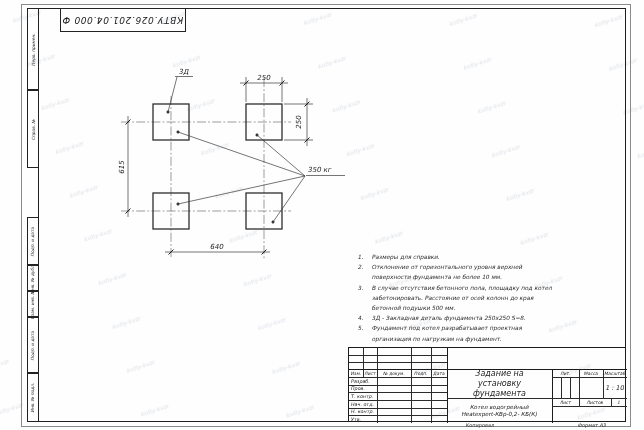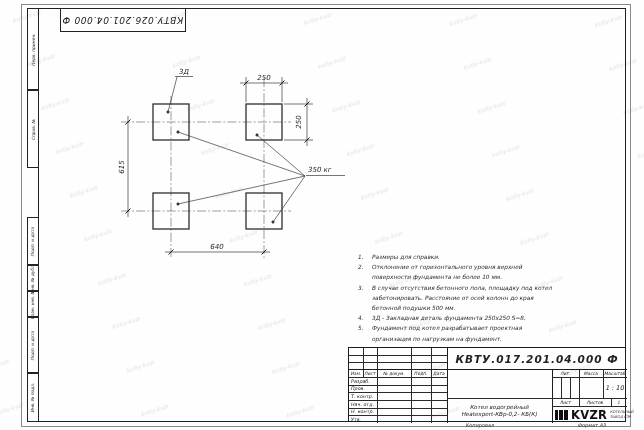--- a/index.html
+++ b/index.html
@@ -210,22 +210,22 @@
     <div class="hl" style="top:67px;left:0;width:98px;"></div>
     <div class="hl" style="top:29px;left:203px;width:75px;"></div>
     <div class="hl" style="top:50px;left:98px;width:180px;"></div>
     <div class="hl" style="top:58px;left:203px;width:75px;"></div>
     <div class="vl" style="left:230px;top:21px;height:37px;"></div>
     <div class="vl" style="left:254px;top:21px;height:29px;"></div>
     <div class="vl" style="left:212px;top:29px;height:21px;"></div>
     <div class="vl" style="left:221px;top:29px;height:21px;"></div>
     <div class="vl" style="left:262px;top:50px;height:8px;"></div>
 
-    <div class="cell c-center doc-num" style="left:98px;top:0;width:180px;height:21px;">КВТУ.017.201.04.000 Ф</div>
-
+
+    <div class="cell c-center tb-title" style="left:98px;top:21px;width:105px;height:29px;padding:0 8px;">Задание на установку фундамента</div>
     <div class="cell c-center tb-prod" style="left:98px;top:50px;width:105px;height:25px;flex-direction:column;">
       <span>Котел водогрейный</span>
       <span>Heatexpert-КВр-0,2- КБ(К)</span>
     </div>
 
     <div class="cell c-center small-lbl" style="left:0;top:21px;width:14px;height:8px;">Изм.</div>
     <div class="cell c-center small-lbl" style="left:14px;top:21px;width:14px;height:8px;">Лист</div>
     <div class="cell c-center small-lbl" style="left:28px;top:21px;width:34px;height:8px;">№ докум.</div>
     <div class="cell c-center small-lbl" style="left:62px;top:21px;width:20px;height:8px;">Подп.</div>
     <div class="cell c-center small-lbl" style="left:82px;top:21px;width:16px;height:8px;">Дата</div>
@@ -239,26 +239,18 @@
 
     <div class="cell c-center small-lbl" style="left:203px;top:21px;width:27px;height:8px;">Лит.</div>
     <div class="cell c-center small-lbl" style="left:230px;top:21px;width:24px;height:8px;">Масса</div>
     <div class="cell c-center small-lbl" style="left:254px;top:21px;width:24px;height:8px;">Масштаб</div>
     <div class="cell c-center scale-val" style="left:254px;top:29px;width:24px;height:21px;text-align:right;">1 : 10</div>
 
     <div class="cell c-center small-lbl" style="left:203px;top:50px;width:27px;height:8px;">Лист</div>
     <div class="cell c-center small-lbl" style="left:230px;top:50px;width:32px;height:8px;">Листов</div>
     <div class="cell c-center small-lbl" style="left:262px;top:50px;width:16px;height:8px;">1</div>
 
-    <div class="logo-cell" style="left:203px;top:58px;width:75px;height:17px;">
-      <span class="logo-mark"></span>
-      <span class="logo-word">KVZR</span>
-      <span class="logo-co">
-        <span>КОТЕЛЬНЫЙ</span><br>
-        <span>ЗАВОД КЗР</span>
-      </span>
-    </div>
   </div>
 
   <div class="footer-txt" style="left:430px;top:422px;width:100px;">Копировал</div>
   <div class="footer-txt" style="left:552px;top:422px;width:80px;">Формат А3</div>
 
 </div>
 
 </body></html>

